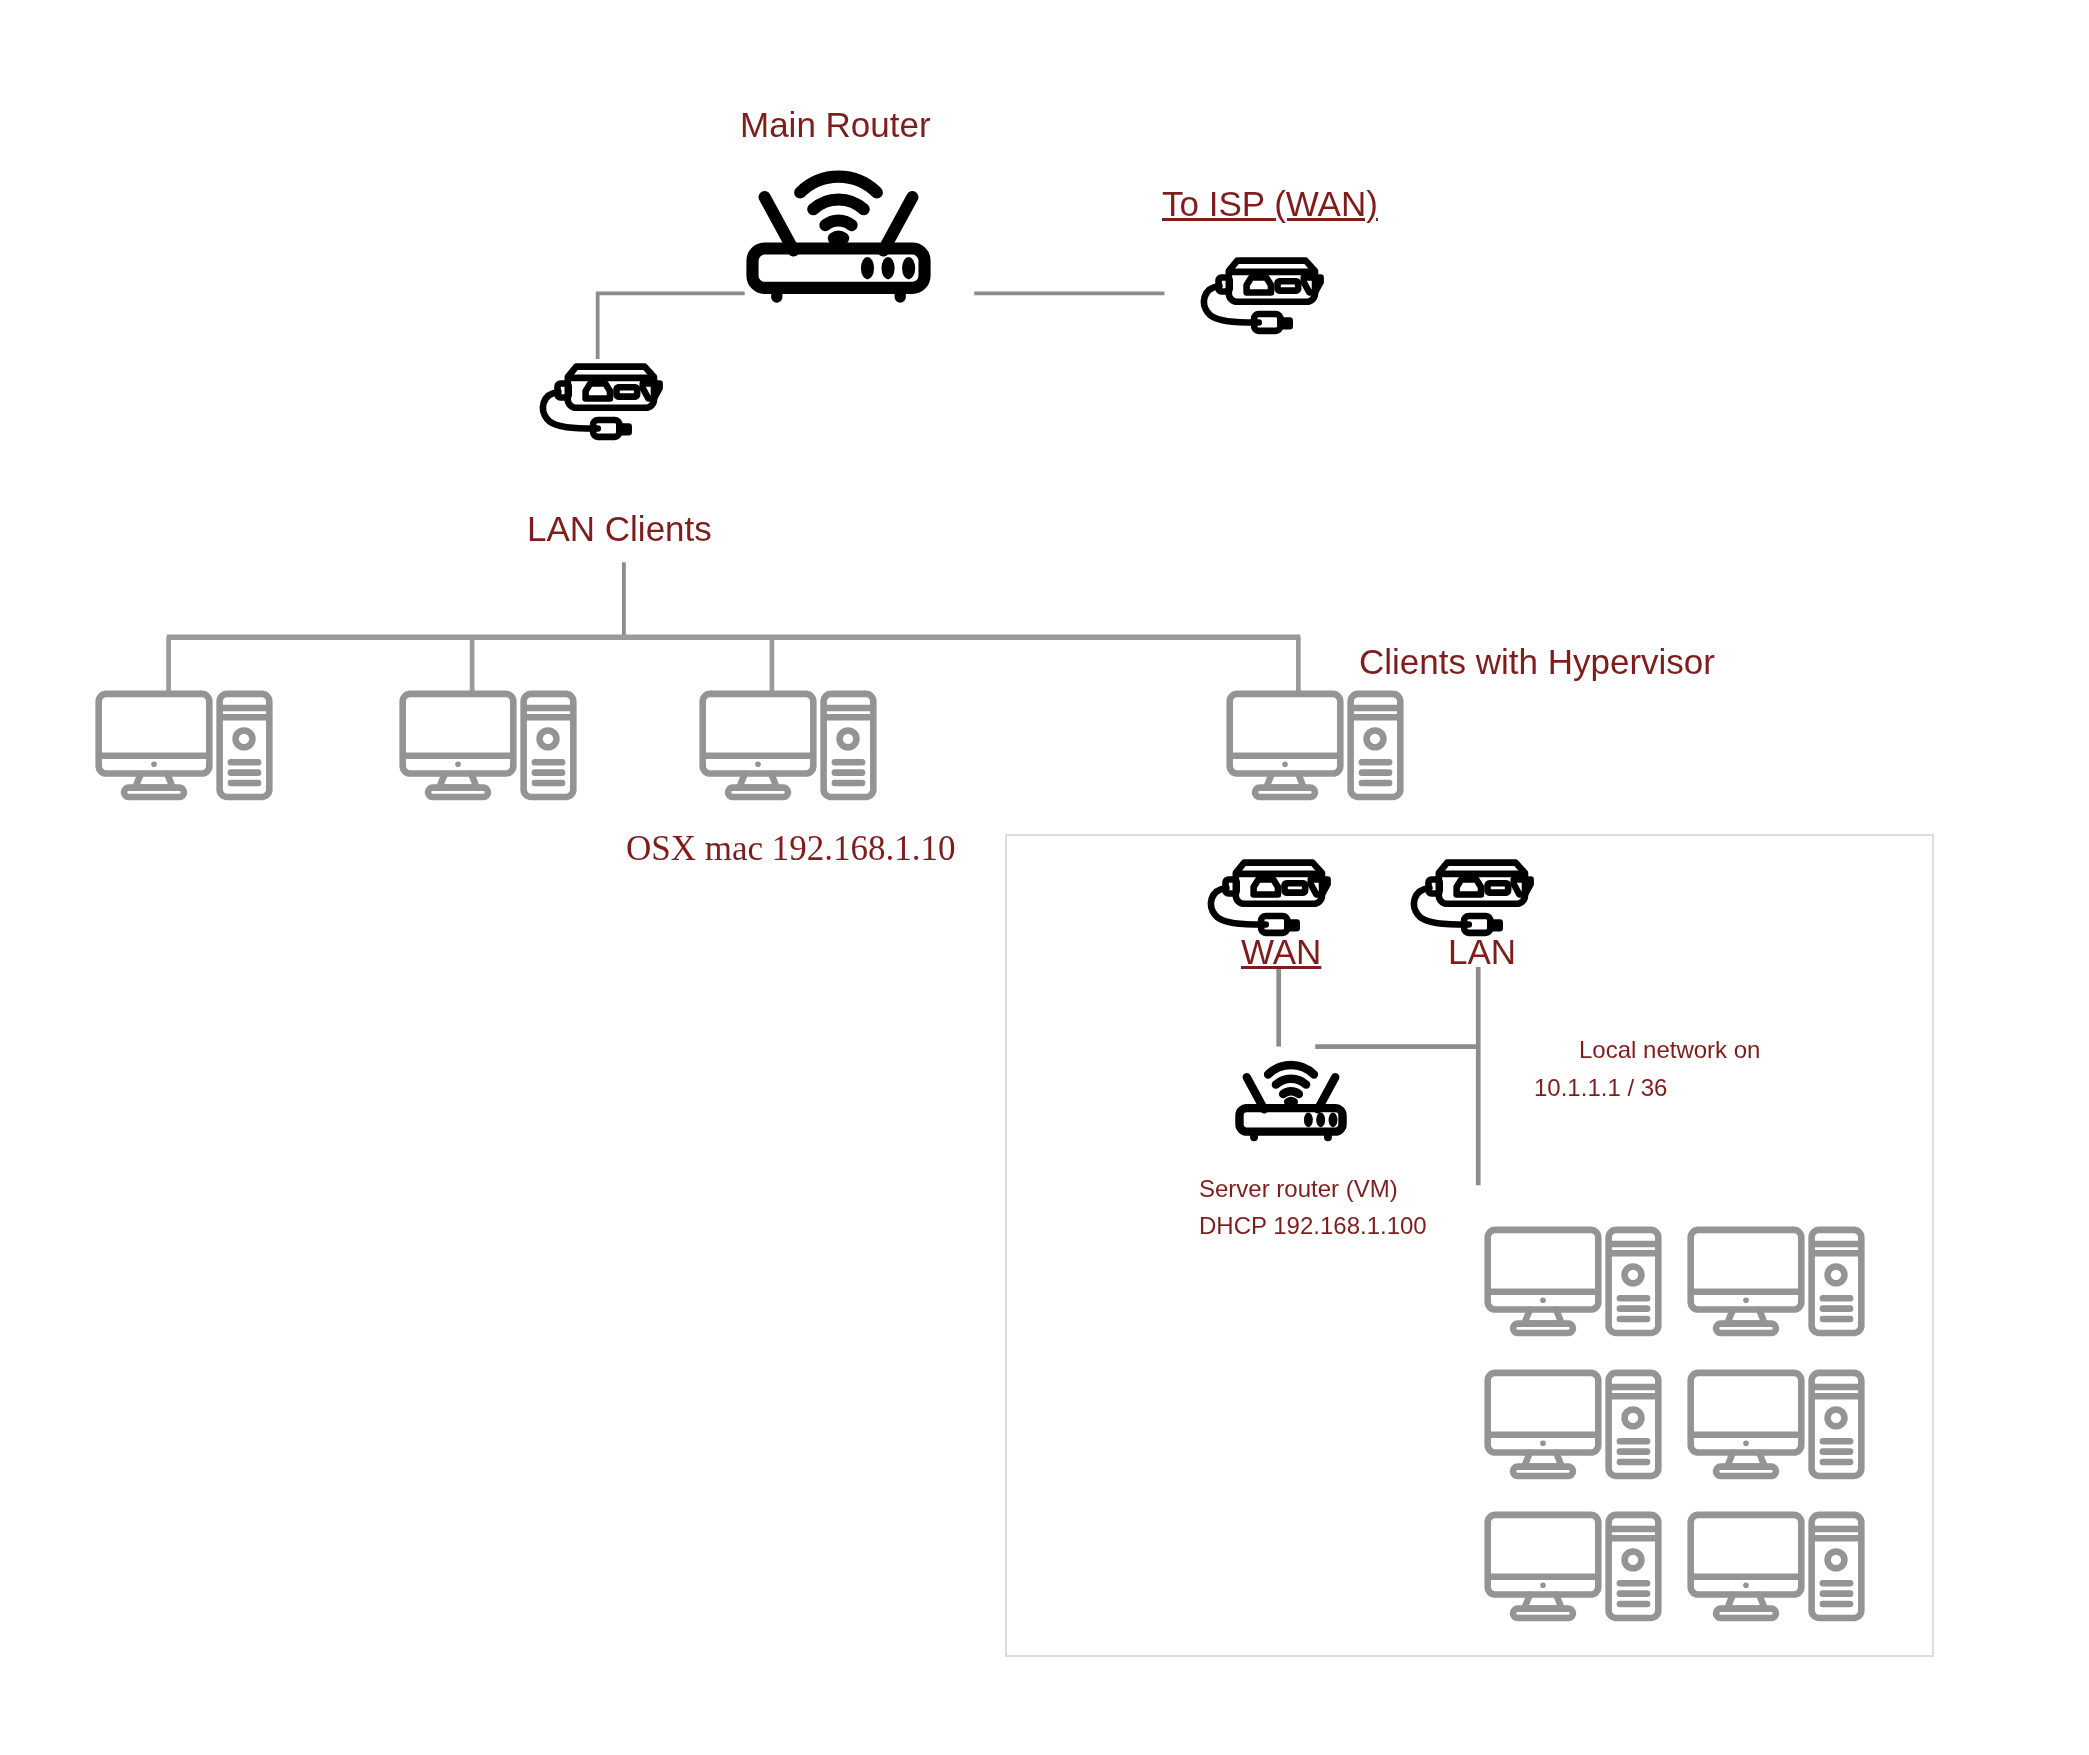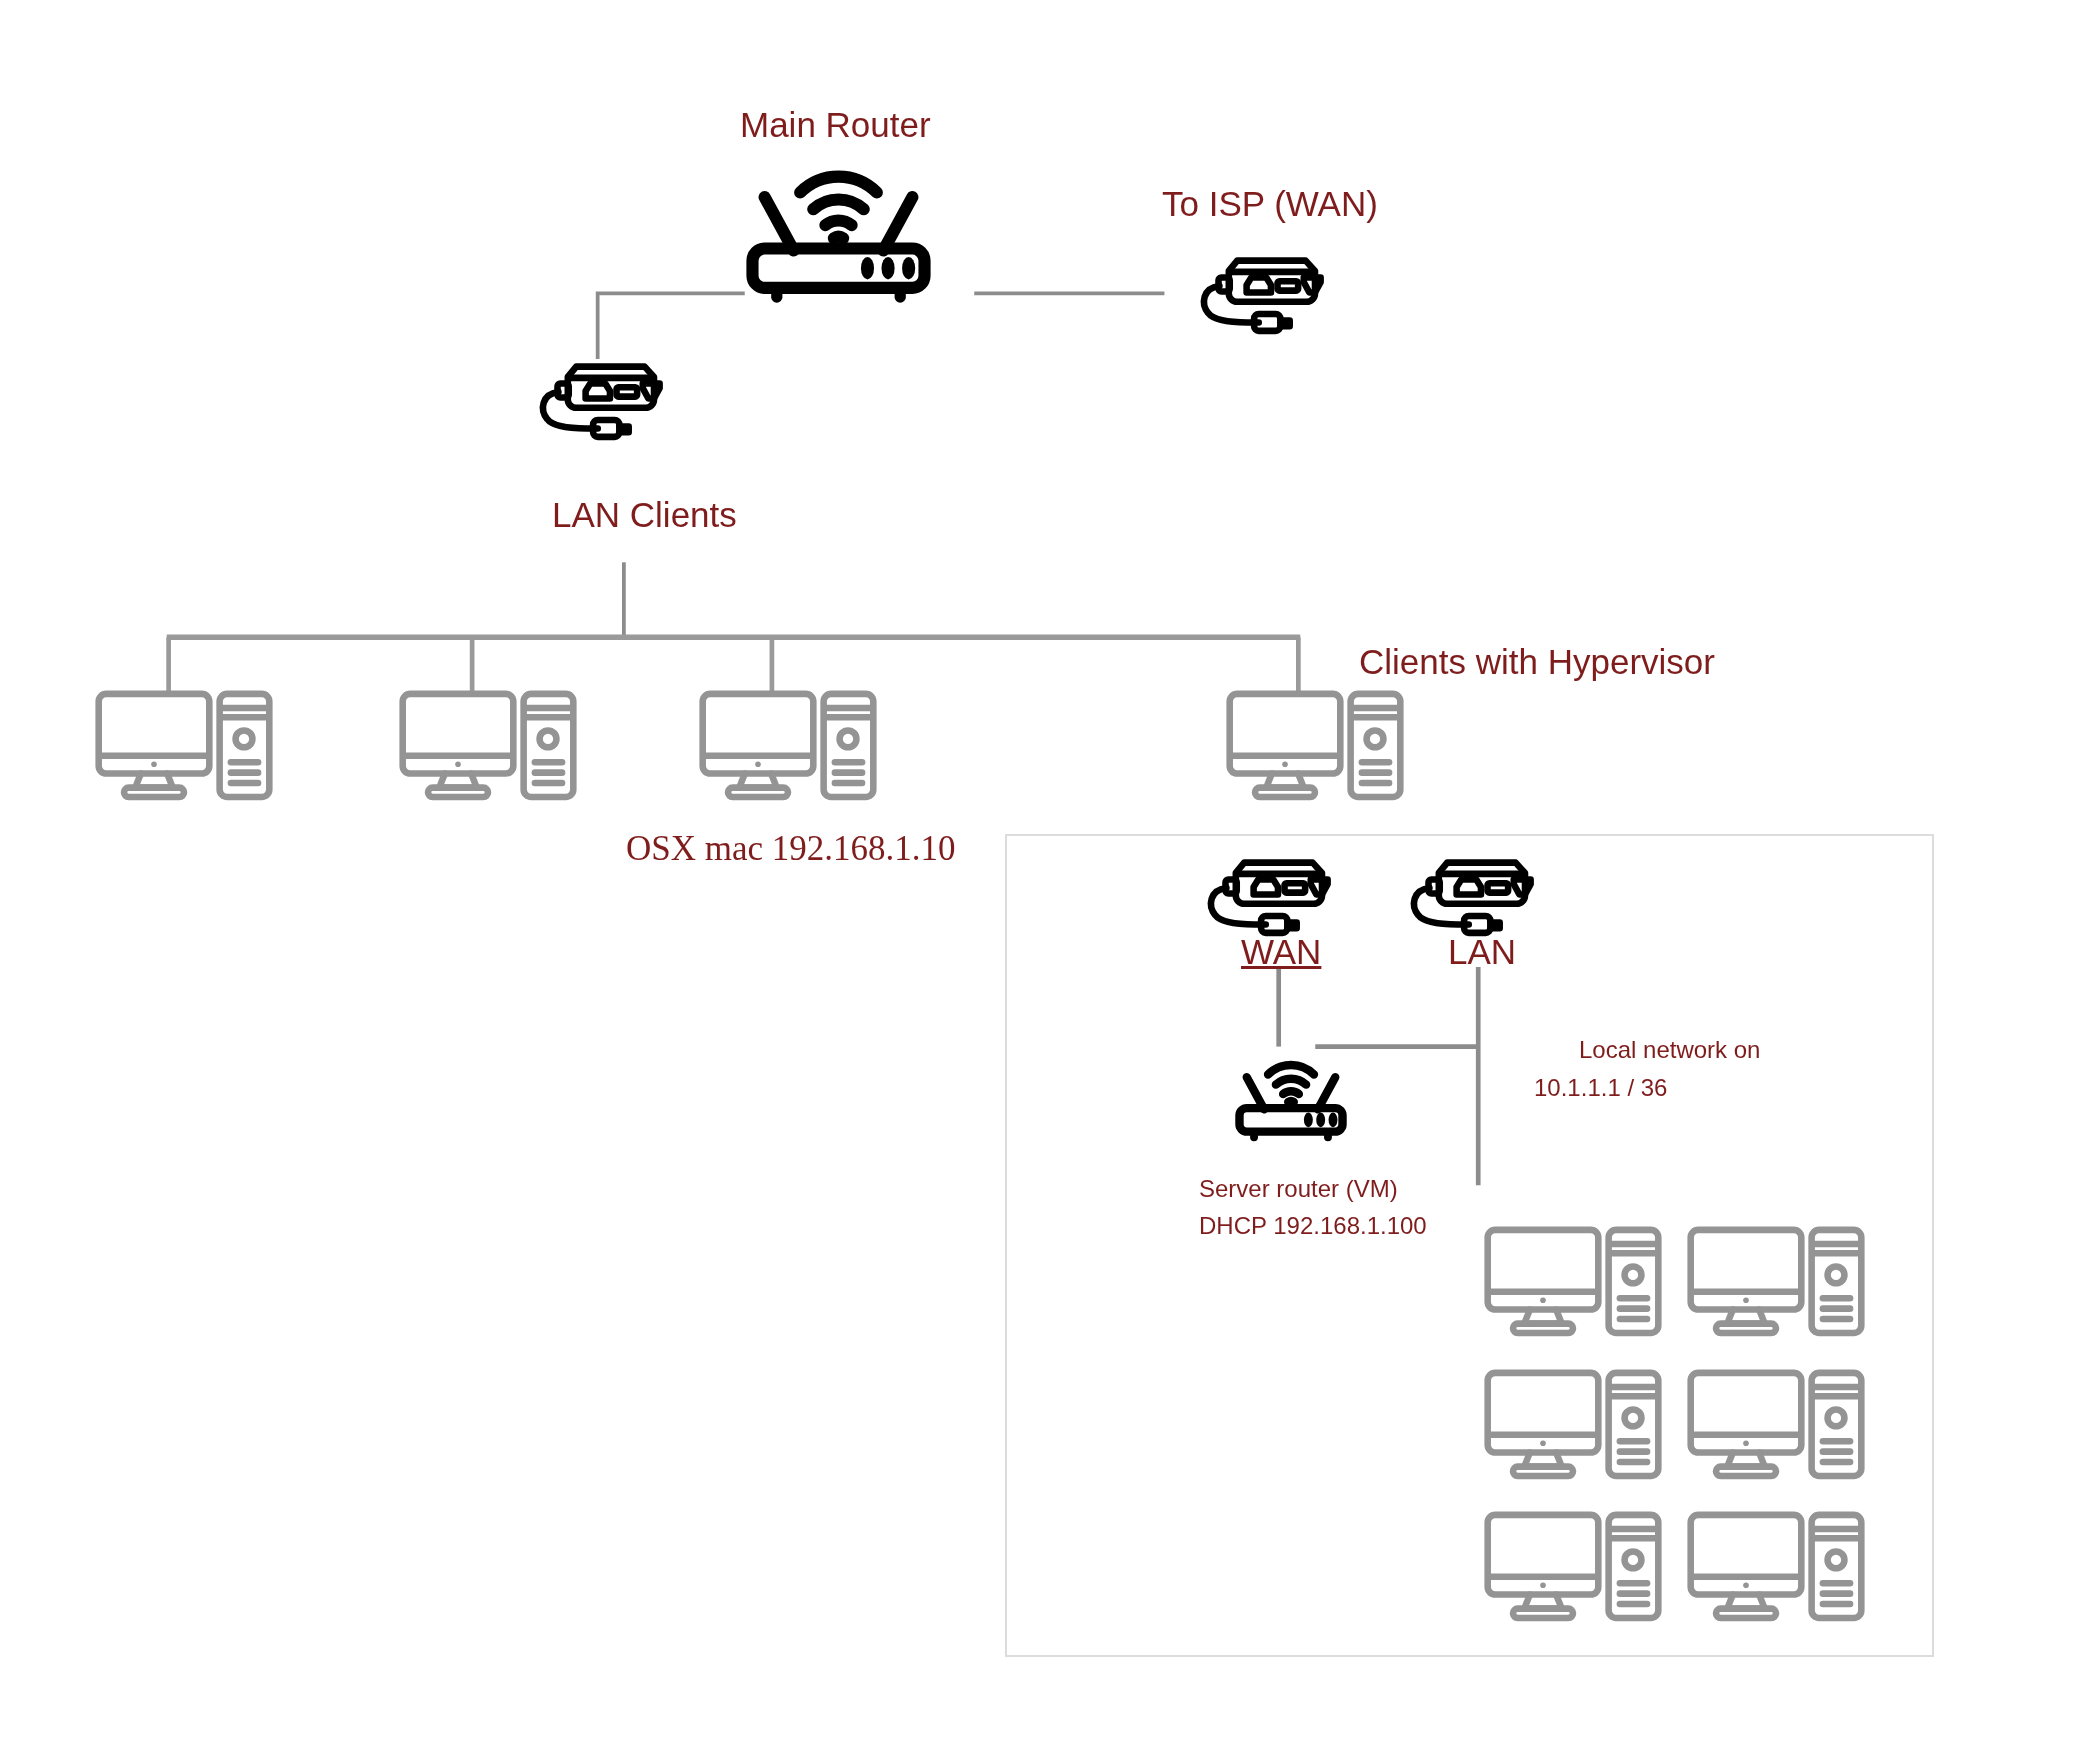--- a/index.html
+++ b/index.html
@@ -95,21 +95,21 @@
       <path d="M 166 143 L 166 152" stroke-width="12"></path>
     </g>
     <g fill="#000000">
       <ellipse cx="131" cy="121" rx="7" ry="12"></ellipse>
       <ellipse cx="153" cy="121" rx="7" ry="12"></ellipse>
       <ellipse cx="175" cy="121" rx="7" ry="12"></ellipse>
     </g>
   </svg>
 </div>
 
-<div class="label label-lg" style="left:1162px; top:182px;">To ISP (WAN)</div>
+<div class="label label-lg" style="left:1162px; top:182px;text-decoration:underline;">To ISP (WAN)</div>
 
 <div class="node" style="left:1195px; top:255px;">
   <svg width="136" height="89" viewBox="0 0 145 95">
     <g fill="none" stroke="#000000" stroke-width="7" stroke-linecap="round" stroke-linejoin="round">
       <path d="M 36 17 L 45 6 L 118 6 L 128 17 L 128 41 A 9 9 0 0 1 119 50 L 45 50 A 9 9 0 0 1 36 41 Z"></path>
       <path d="M 38 18 L 127 18"></path>
       <rect x="25" y="24" width="12" height="15" rx="3"></rect>
       <path d="M 55 32 L 60 24 L 76 24 L 81 32 L 81 40 L 55 40 Z"></path>
       <rect x="88" y="28" width="22" height="10" rx="2"></rect>
       <path d="M 116 24 L 134 24 L 134 29 L 128 40 L 122 40 L 116 29 Z"></path>
@@ -129,21 +129,21 @@
       <path d="M 55 32 L 60 24 L 76 24 L 81 32 L 81 40 L 55 40 Z"></path>
       <rect x="88" y="28" width="22" height="10" rx="2"></rect>
       <path d="M 116 24 L 134 24 L 134 29 L 128 40 L 122 40 L 116 29 Z"></path>
       <path d="M 26 33 C 8 35 6 52 14 62 C 20 70 40 72 56 72 L 68 72"></path>
       <path d="M 68 63 L 86 63 A 5 5 0 0 1 91 68 L 91 76 A 5 5 0 0 1 86 81 L 68 81 A 5 5 0 0 1 63 76 L 63 68 A 5 5 0 0 1 68 63 Z"></path>
       <path d="M 91 70 L 101 70 L 101 76 L 91 76"></path>
     </g>
   </svg>
 </div>
 
-<div class="label label-lg" style="left:527px; top:493px;margin-left:25px;">LAN Clients</div>
+<div class="label label-lg" style="left:527px; top:507px;">LAN Clients</div>
 
 <div class="node" style="left:94px; top:689px;">
   <svg width="180" height="111" viewBox="0 0 192 118">
     <g fill="none" stroke="#949494" stroke-width="7" stroke-linecap="round" stroke-linejoin="round">
       <rect x="5" y="5" width="118" height="85" rx="8"></rect>
       <path d="M 7 71 L 121 71"></path>
       <path d="M 50 90 L 44 105 L 84 105 L 78 90"></path>
       <rect x="32" y="105" width="64" height="10" rx="5"></rect>
       <rect x="134" y="5" width="53" height="110" rx="8"></rect>
       <path d="M 136 20 L 185 20"></path>

